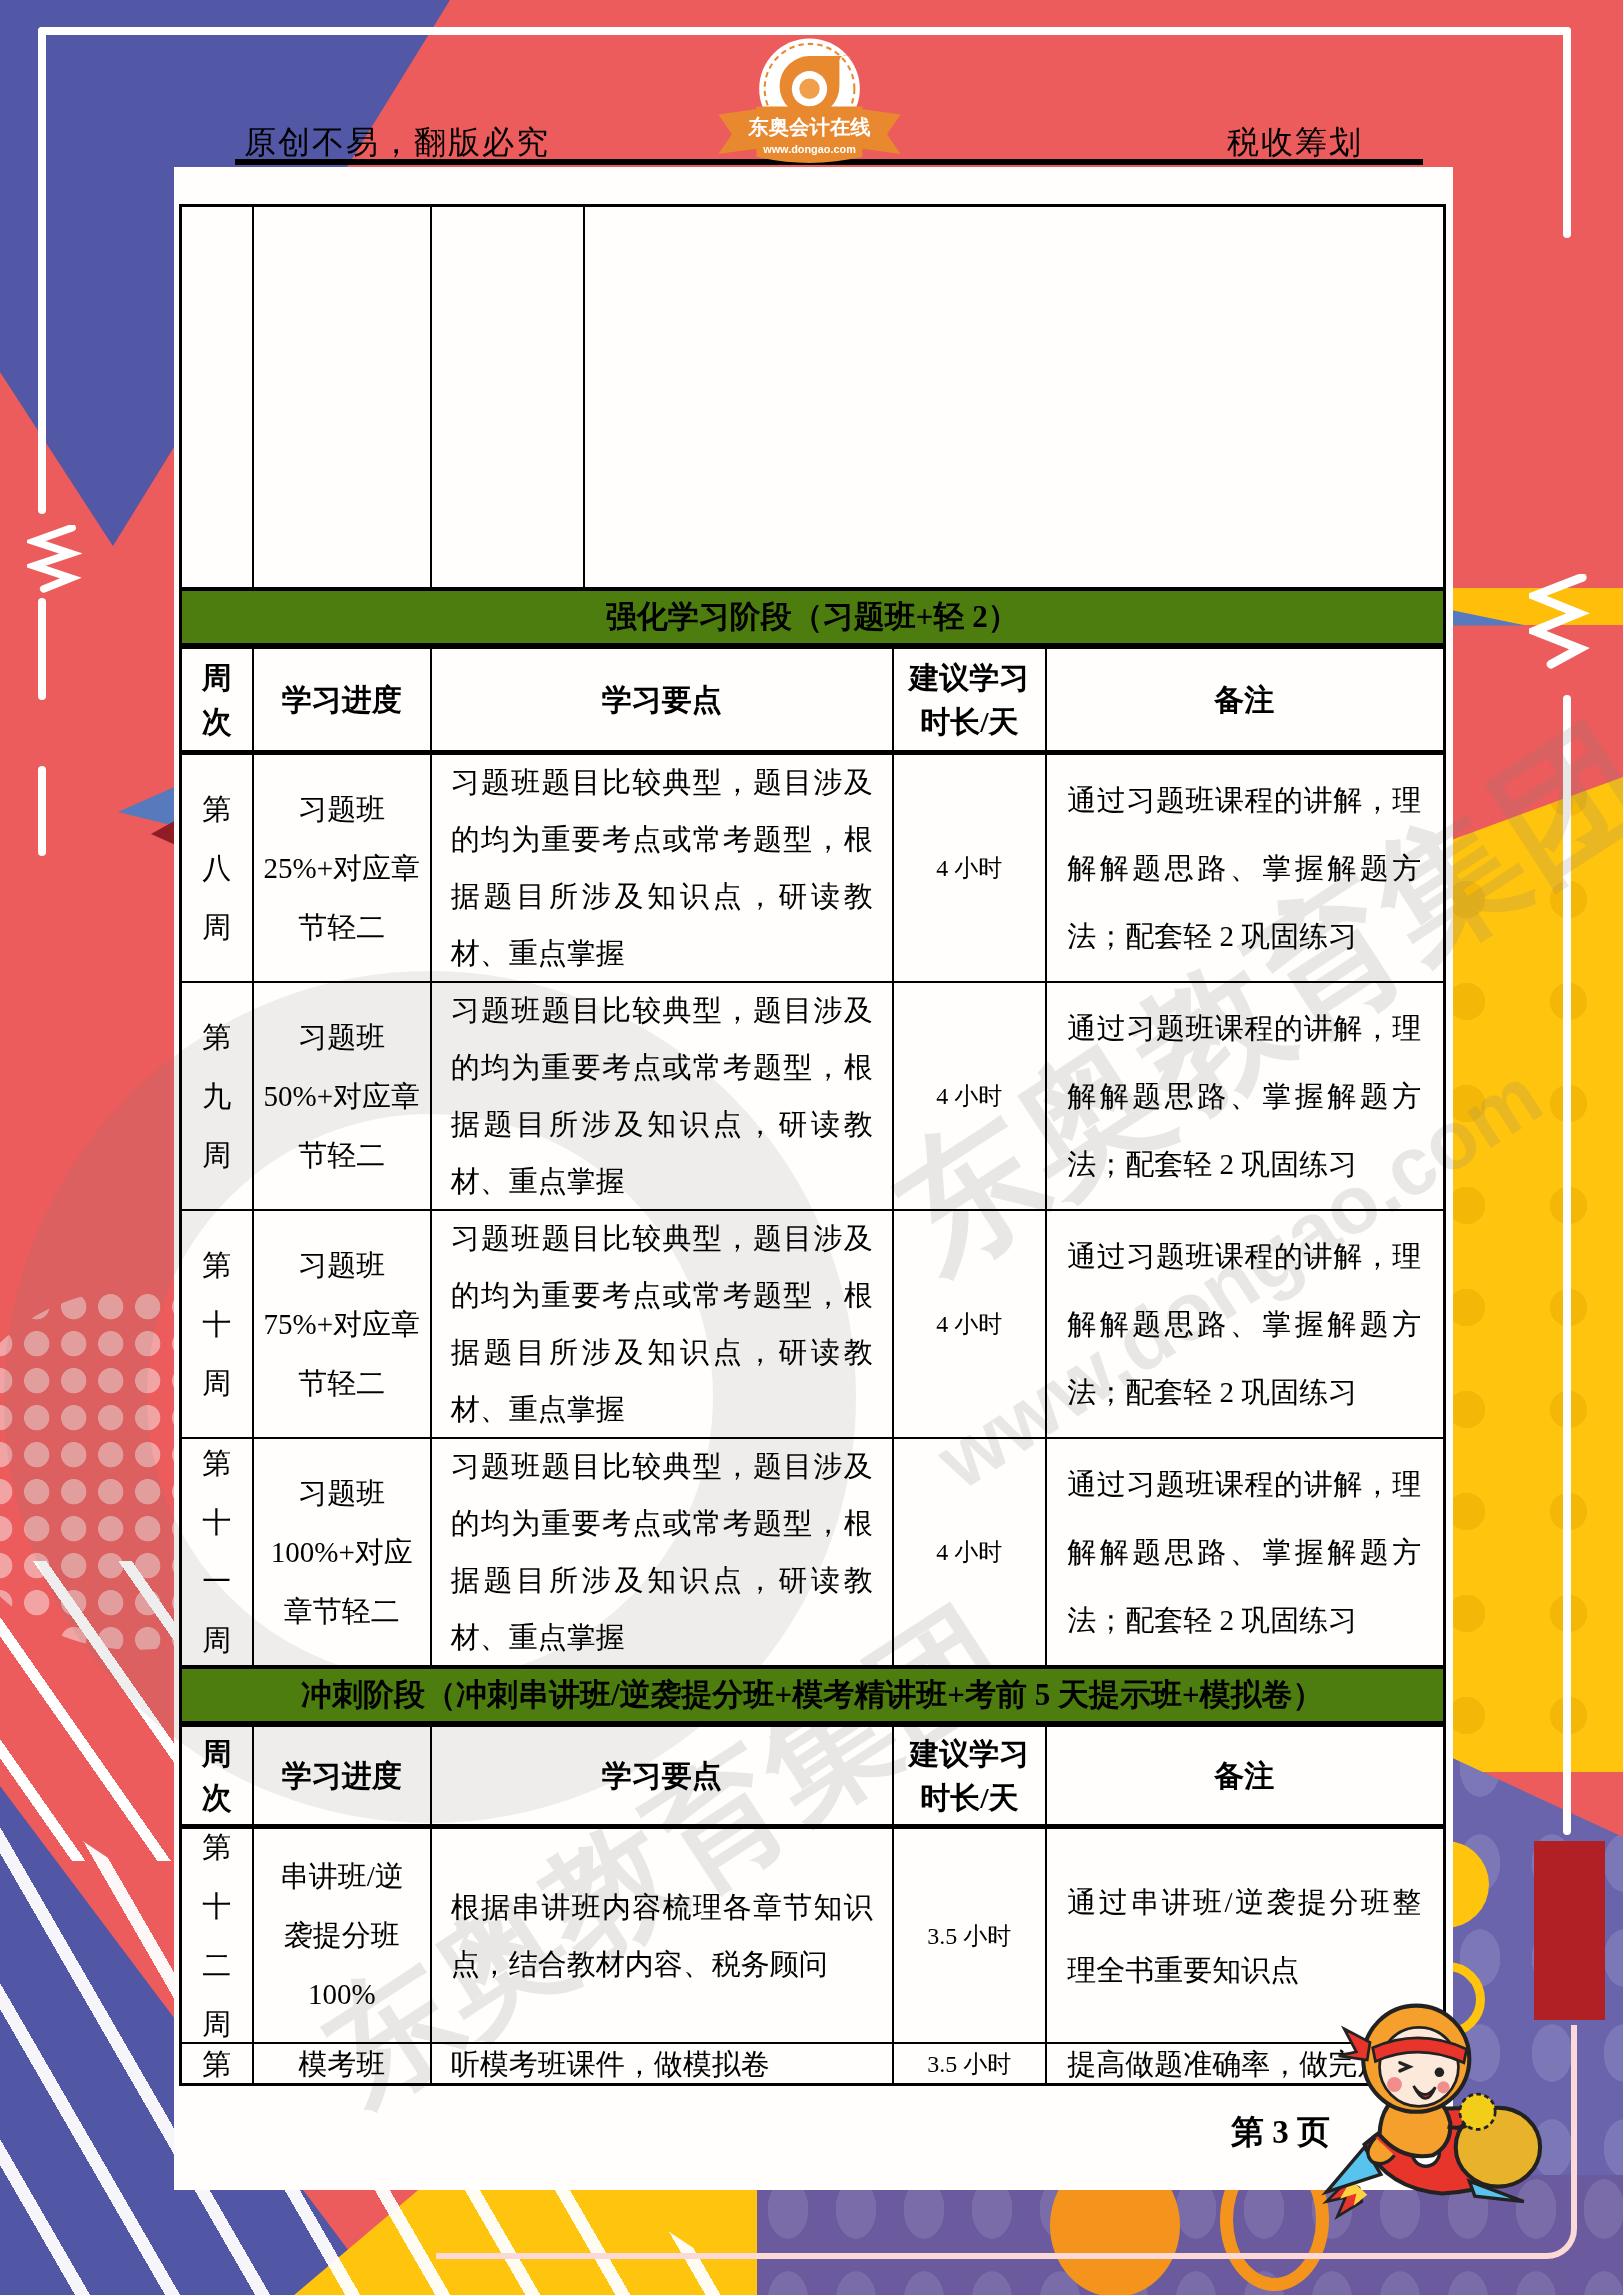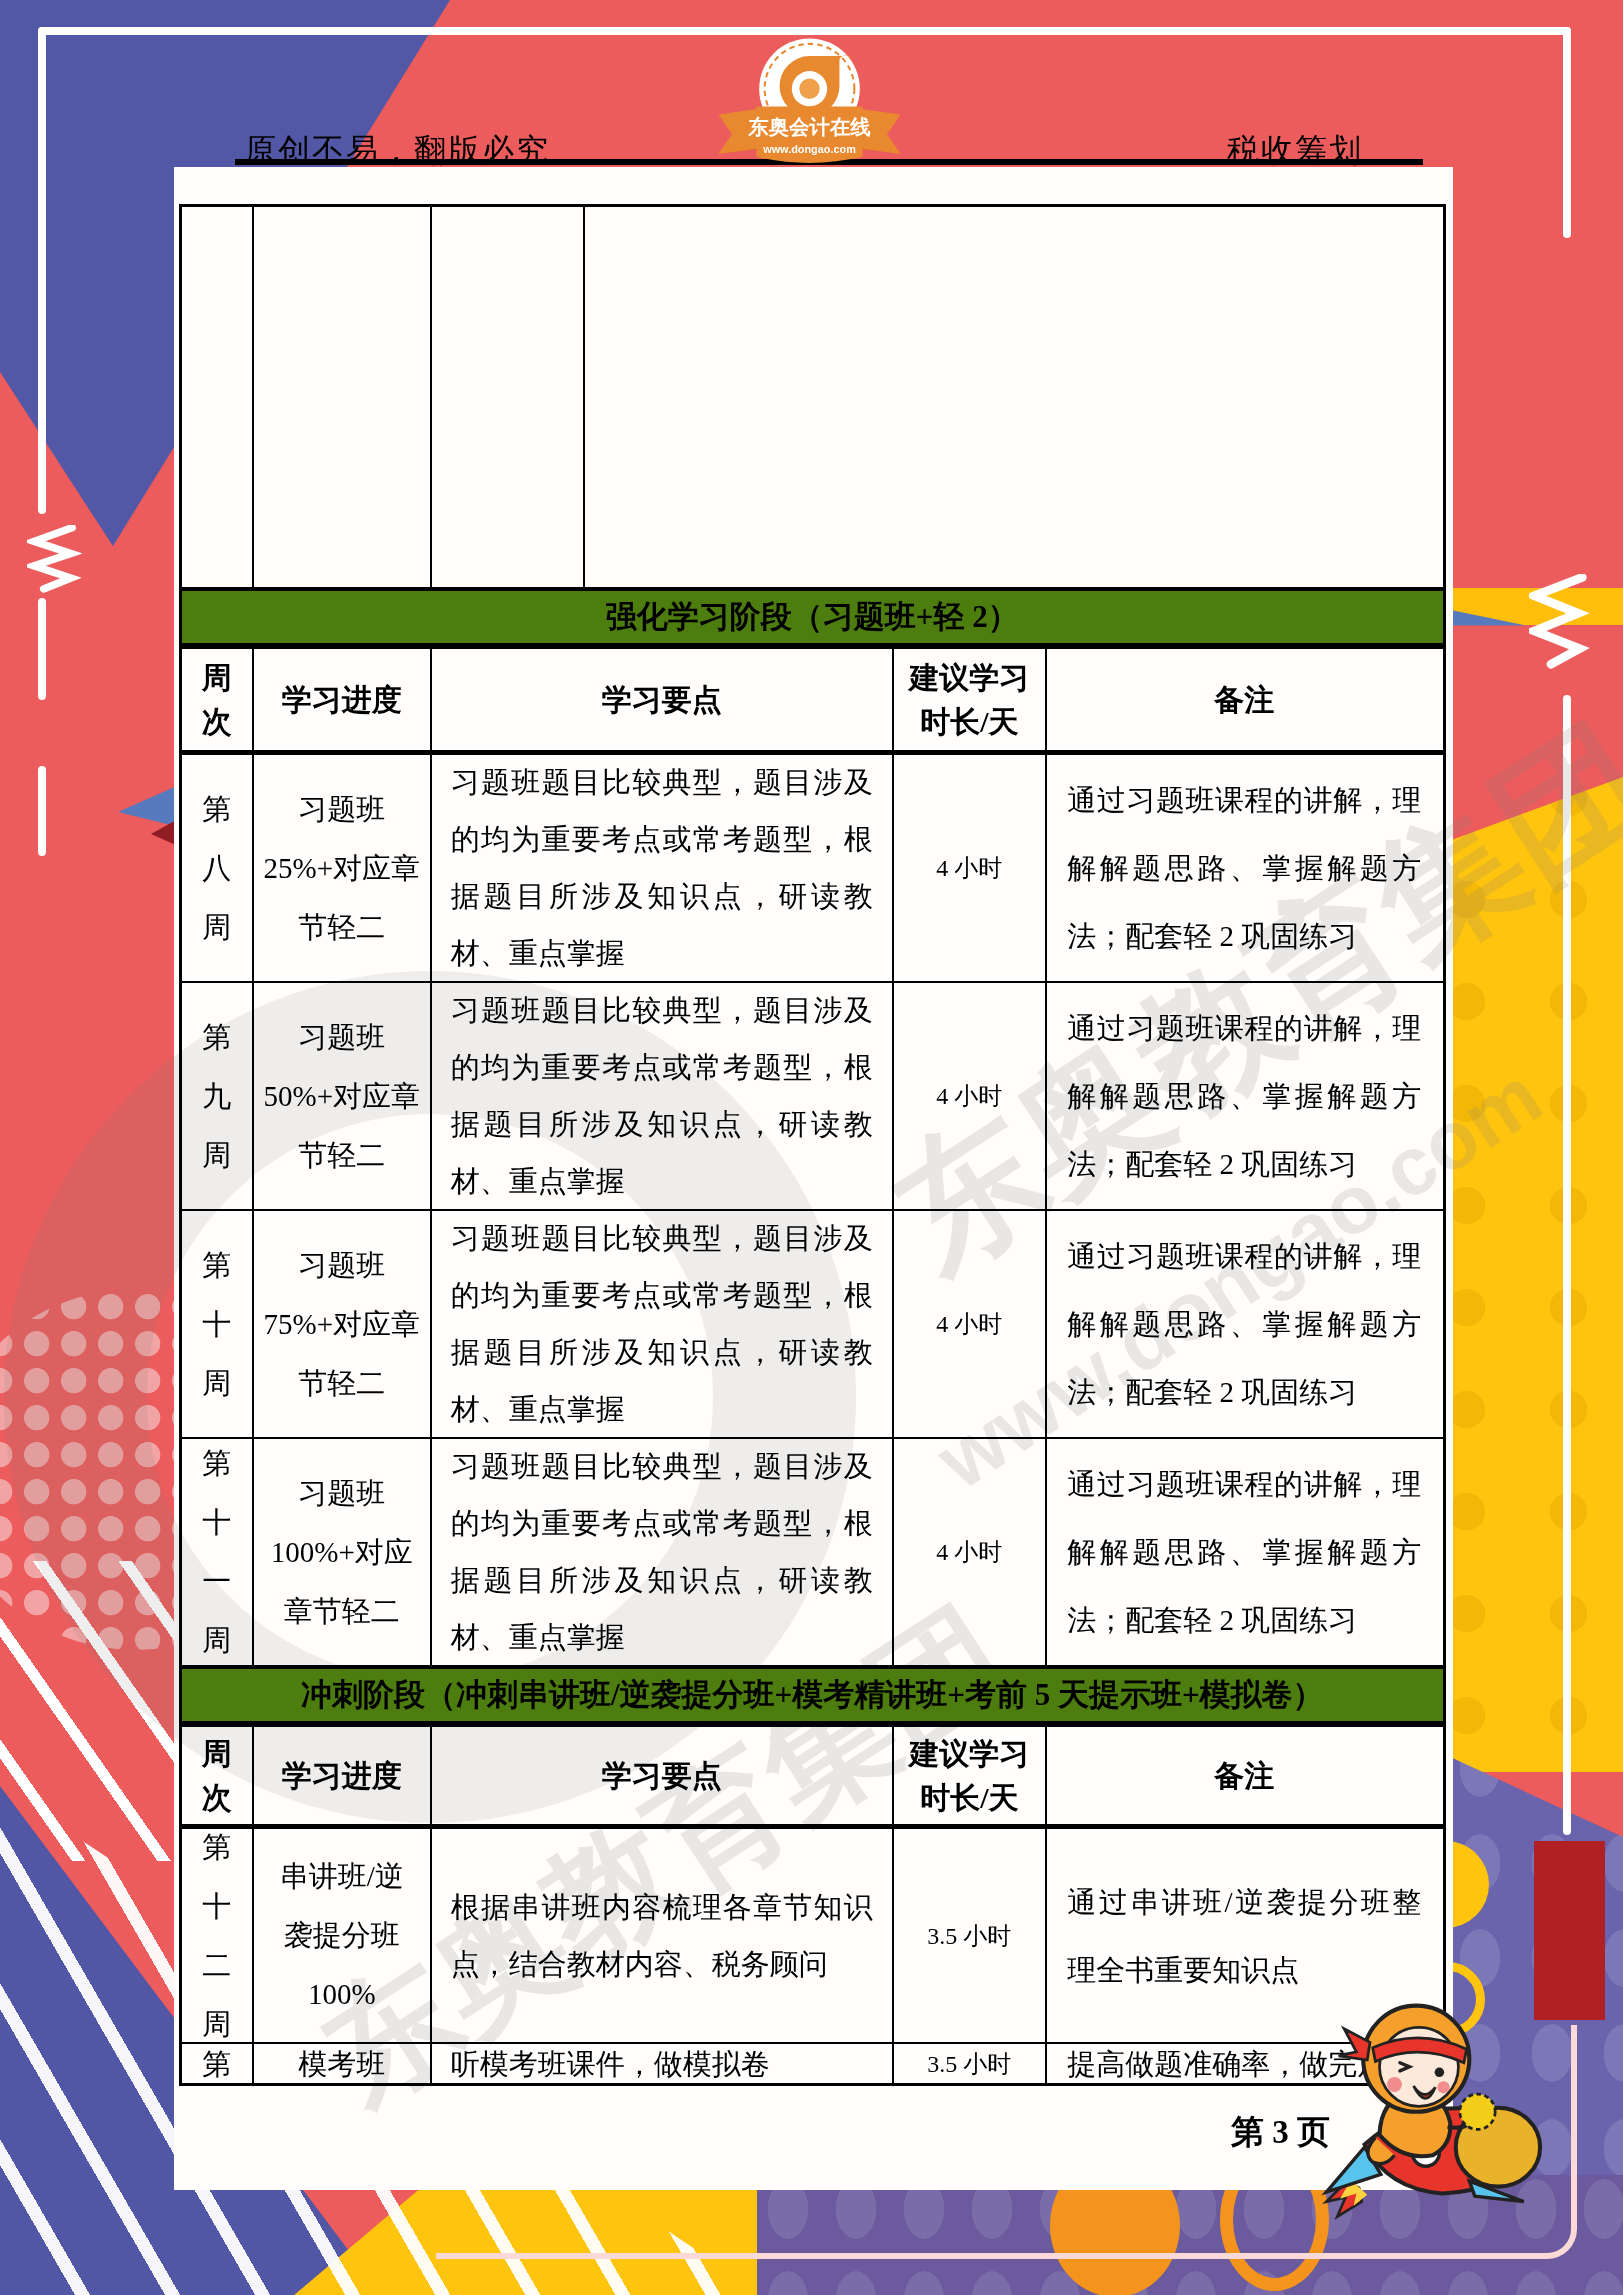--- a/index.html
+++ b/index.html
@@ -59,21 +59,21 @@
   .wline{background:#fff;border-radius:4.1px;}
   .wl-top{left:38px;top:27px;width:1533px;height:7.5px;}
   .wl-left-a{left:38px;top:27px;width:7.5px;height:487px;}
   .wl-left-b{left:38px;top:598px;width:7.5px;height:102px;}
   .wl-left-c{left:38px;top:766px;width:7.5px;height:90px;}
   .wl-right-a{left:1563px;top:27px;width:7.5px;height:211px;}
   .wl-right-b{left:1563px;top:695px;width:7.5px;height:1140px;border-radius:4.1px;}
   .zigzag{fill:none;stroke:#fff;stroke-linecap:round;stroke-linejoin:miter;}
 
   
-  .hdr-text{top:121px;font-size:32px;letter-spacing:2px;color:#000;margin-top:8px;}
+  .hdr-text{top:121px;font-size:32px;letter-spacing:2px;color:#000;}
   .hdr-left{left:244px;}
   .hdr-right{left:1227px;}
   .hdr-rule{left:235px;top:159px;width:1188px;height:5.5px;background:#000;}
 
   
   .logo{left:714px;top:33px;width:191px;height:136px;}
 
   
   .sheet{left:174px;top:167px;width:1279px;height:2023px;background:#fffefd;}
   .wm-ring{left:-170px;top:804px;width:852px;height:852px;border-radius:50%;

